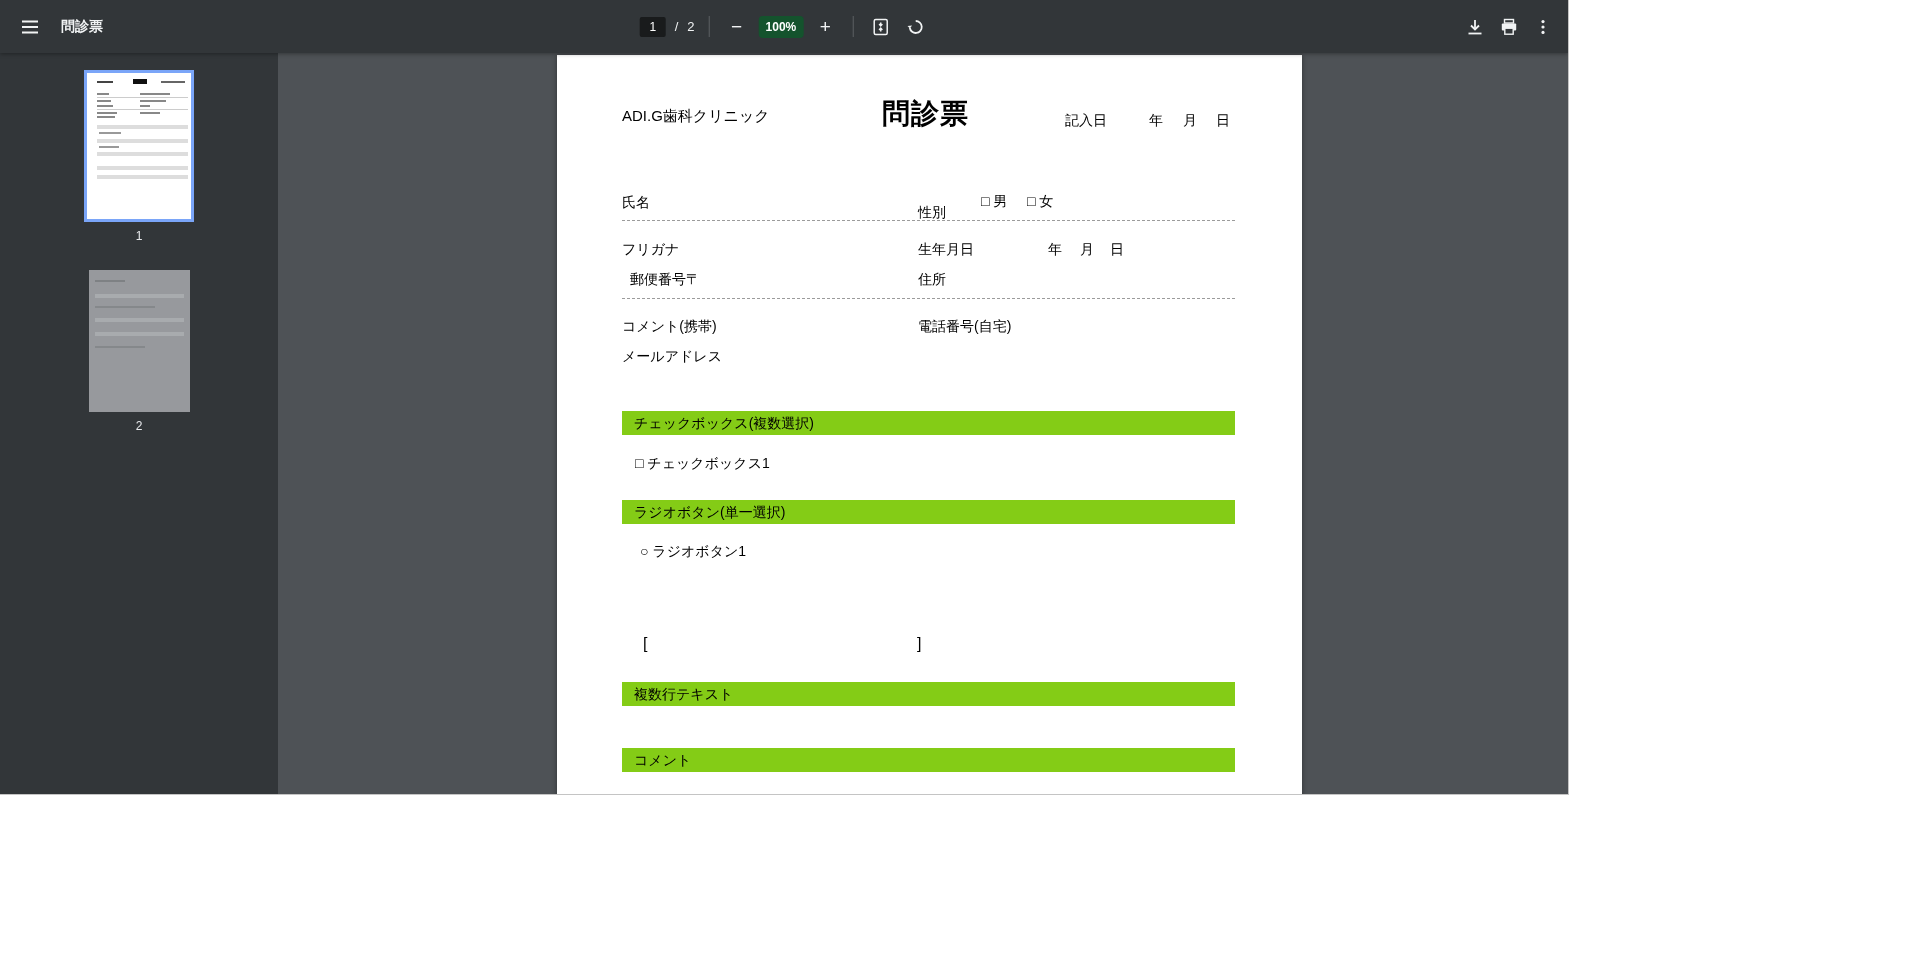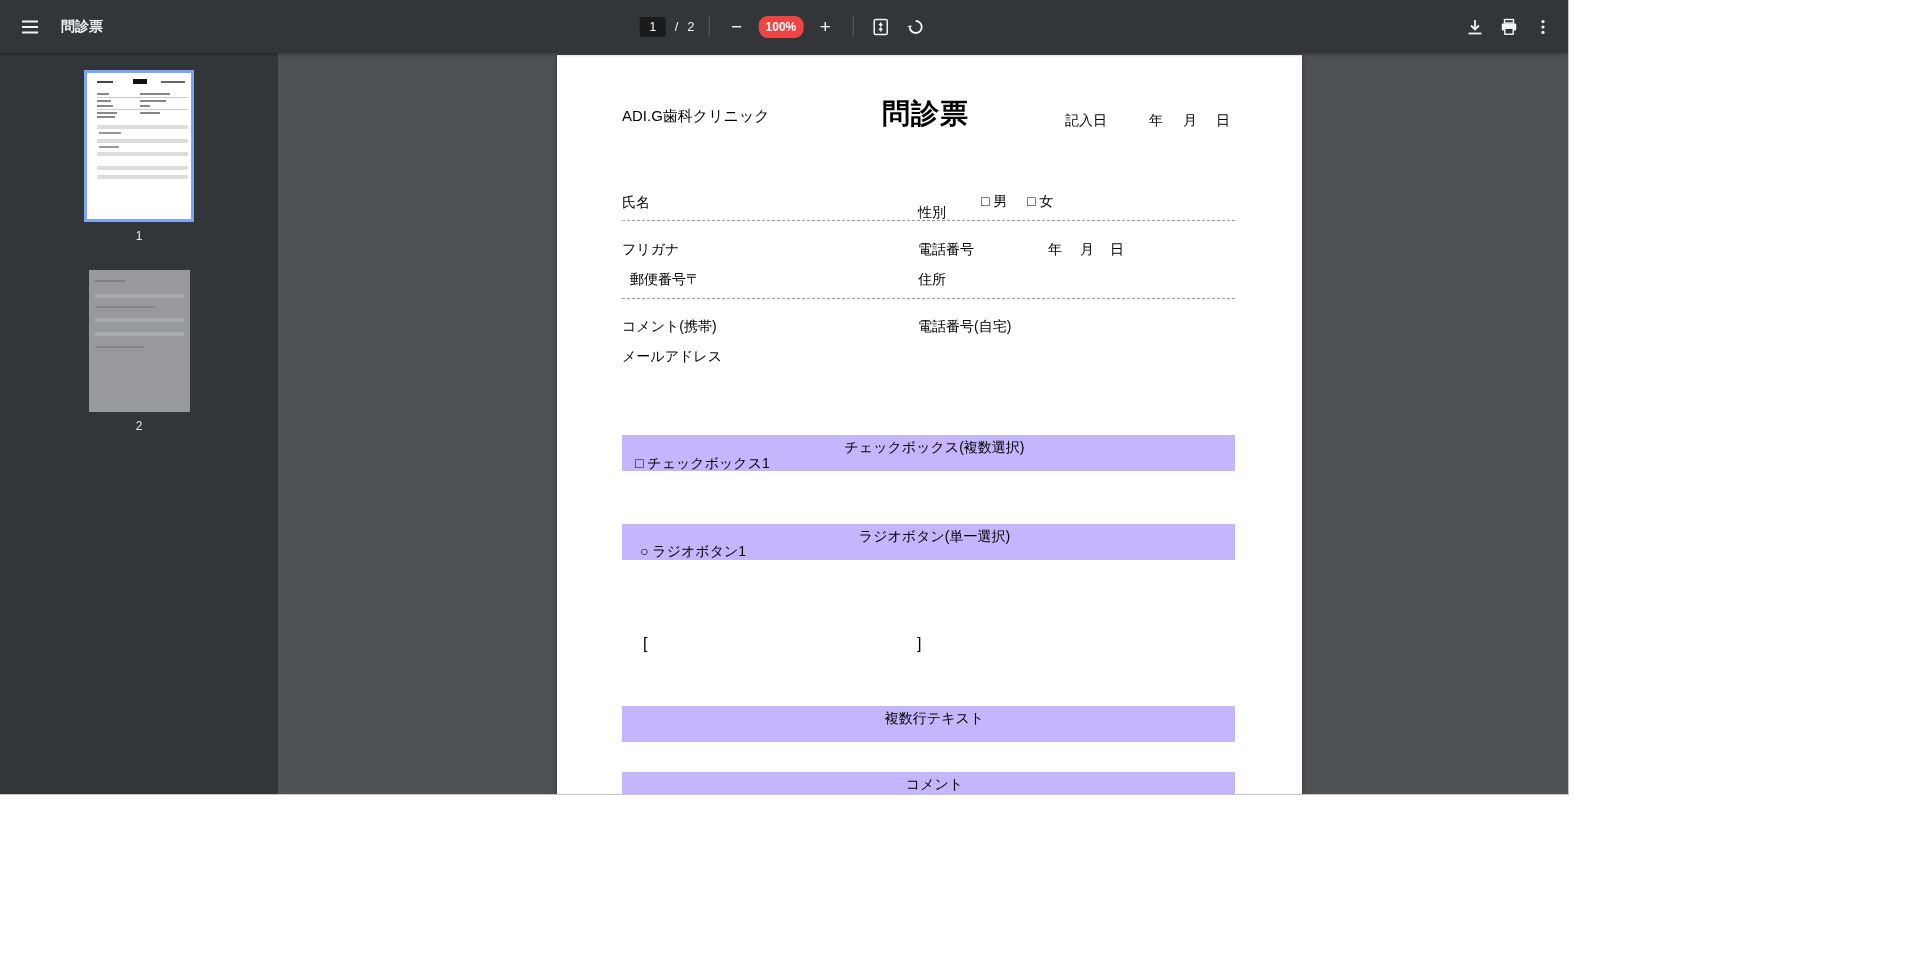--- a/index.html
+++ b/index.html
@@ -19,45 +19,45 @@
     display: flex; align-items: center; gap: 9px; }
   .tb-right { margin-left: auto; display: flex; align-items: center; gap: 8px; padding-right: 12px; }
   .icon-btn { background: none; border: none; color: #f1f3f4; cursor: pointer;
     width: 26px; height: 26px; display: flex; align-items: center; justify-content: center; }
   .icon-btn svg { display: block; }
   .glyph-btn { font-size: 19px; font-weight: 400; line-height: 1; }
   .page-input { width: 26px; height: 20px; background: #191b1c; border: none; border-radius: 2px;
     color: #fff; font-size: 12px; text-align: center; font-family: inherit; }
   .sep-text { color: #f1f3f4; font-size: 13px; }
   .vdiv { width: 1px; height: 21px; background: #5c6063; margin: 0 5px; }
-  .zoom-box { background: #ef4444; border-radius: 9px; color: #fff; font-size: 12px;
+  .zoom-box { background: #14532d; border-radius: 4px; color: #fff; font-size: 12px;
     font-weight: 700; padding: 4px 7px; }
 
   
   .sidebar { position: absolute; left: 0; top: 53px; width: 278px; bottom: 0;
     background: #323639; z-index: 4; }
   .thumb-item { display: flex; flex-direction: column; align-items: center; }
   .thumb-item.first { margin-top: 17px; }
   .thumb-item.second { margin-top: 27px; }
   .thumb-page { position: relative; overflow: hidden; }
   .thumb-page.p1 { width: 110px; height: 152px; background: #fff; border: 3px solid #7aa5f8; }
   .thumb-page.p2 { width: 101px; height: 142px; background: #97999d; }
   .thumb-label { margin-top: 7px; color: #e8eaed; font-size: 12px; }
   .tp { position: absolute; }
 
   
   .viewer { position: absolute; left: 278px; top: 53px; right: 0; bottom: 0;
     background: #4e5256; overflow: hidden; }
   .pdf-page { position: absolute; left: 279px; top: 2px; width: 745px; height: 758px;
-    background: #fff; box-shadow: 0 1px 5px rgba(0,0,0,.4); text-align: center; }
+    background: #fff; box-shadow: 0 1px 5px rgba(0,0,0,.4); }
   .t { position: absolute; font-size: 14px; color: #000; white-space: nowrap; line-height: 1.15; }
   .clinic { font-size: 15px; }
   .doc-title { font-size: 28px; font-weight: 700; letter-spacing: 1px; }
-  .secbar { position: absolute; left: 65px; width: 613px; height: 36px; background: #c4b5fd;
-    font-size: 14px; line-height: 24px; padding-left: 12px; color: #000; white-space: nowrap; margin-top: 24px; }
+  .secbar { position: absolute; left: 65px; width: 613px; height: 24px; background: #84cc16;
+    font-size: 14px; line-height: 24px; padding-left: 12px; color: #000; white-space: nowrap; }
   .dash { position: absolute; left: 65px; width: 613px; height: 0; border-top: 1px dashed #9b9b9b; }
   .bracket { font-size: 16px; }
 </style>
 </head>
 <body>
 
 <div class="screen">
   <div class="app">
 
     <header class="toolbar">
@@ -186,21 +186,21 @@
         <span class="t" style="left:626px;top:57px">月</span>
         <span class="t" style="left:659px;top:57px">日</span>
 
         <span class="t" style="left:65px;top:139px">氏名</span>
         <span class="t" style="left:361px;top:149px">性別</span>
         <span class="t" style="left:424px;top:138px">□ 男</span>
         <span class="t" style="left:470px;top:138px">□ 女</span>
         <div class="dash" style="top:165px"></div>
 
         <span class="t" style="left:65px;top:186px">フリガナ</span>
-        <span class="t" style="left:361px;top:186px">電話番号</span>
+        <span class="t" style="left:361px;top:186px">生年月日</span>
         <span class="t" style="left:491px;top:186px">年</span>
         <span class="t" style="left:523px;top:186px">月</span>
         <span class="t" style="left:553px;top:186px">日</span>
 
         <span class="t" style="left:73px;top:216px">郵便番号〒</span>
         <span class="t" style="left:361px;top:216px">住所</span>
         <div class="dash" style="top:243px"></div>
 
         <span class="t" style="left:65px;top:263px">コメント(携帯)</span>
         <span class="t" style="left:361px;top:263px">電話番号(自宅)</span>

